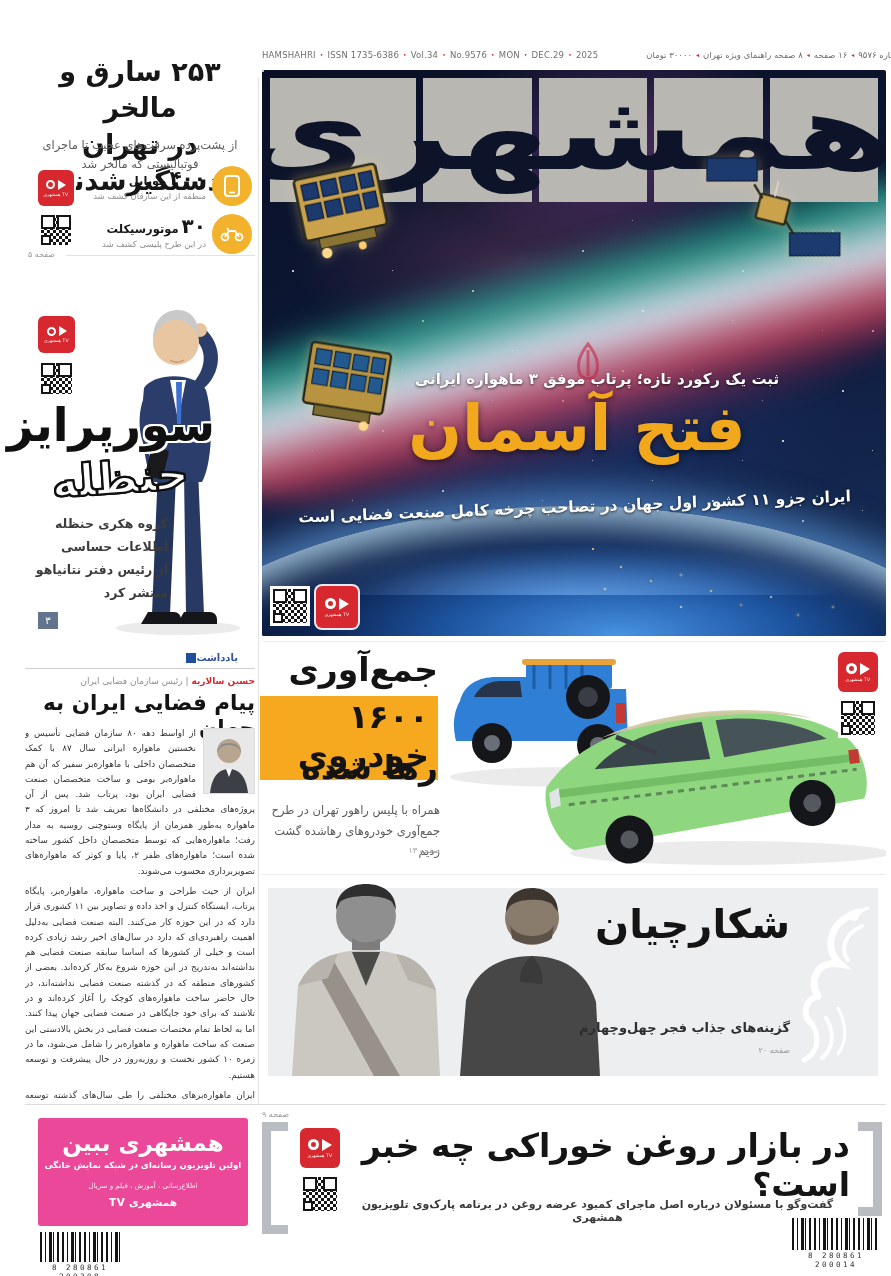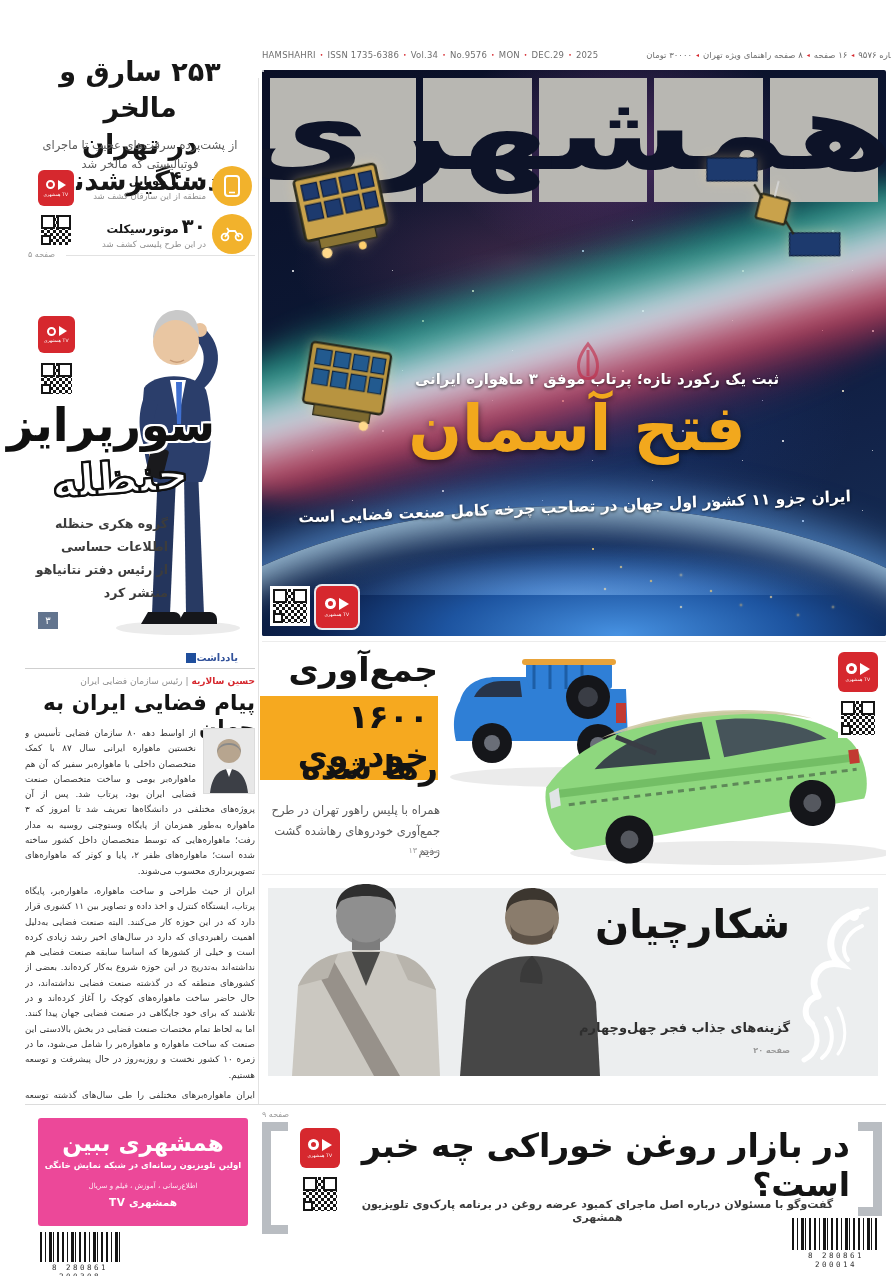--- a/index.html
+++ b/index.html
@@ -124,21 +124,21 @@
   .cars-h3 { left:268px; top:748px; width:170px; font-size:33px; }
   .cars-deck { left:262px; top:800px; width:178px; direction:rtl; text-align:right; font-size:11.5px; color:#5b5b5b; line-height:1.8; }
   .cars-pageref { left:262px; top:846px; width:178px; text-align:right; }
 
   
   .sim-panel { left:268px; top:888px; width:610px; height:188px; background:#eceeef; }
   .sim-h { direction:rtl; text-align:right; font-weight:bold; color:#141414; font-size:40px; line-height:1.2; }
   .sim-h1 { left:575px; top:900px; width:215px; }
   .sim-h2 { left:575px; top:952px; width:215px; }
   .sim-deck { left:560px; top:1020px; width:230px; direction:rtl; text-align:right; font-size:13px; font-weight:bold; color:#2e2e2e; }
-  .sim-pageref { left:560px; top:1046px; width:230px; text-align:right;font-weight:bold; }
+  .sim-pageref { left:560px; top:1046px; width:230px; text-align:right; }
 
   
   .adbox { left:38px; top:1118px; width:210px; height:108px; background:#ec4899; border-radius:3px; color:#fff; direction:rtl; text-align:center; padding-top:12px; }
   .ad-title { font-size:23px; font-weight:bold; }
   .ad-sub { font-size:8.5px; font-weight:bold; margin-top:4px; }
   .ad-items { font-size:7px; opacity:.9; margin-top:12px; }
   .ad-brand { font-size:10.5px; font-weight:bold; margin-top:6px; letter-spacing:.5px; }
   .brk { border-color:#b9bdc2; border-style:solid; }
   .brk-l { left:262px; top:1122px; width:26px; height:112px; border-width:9px 0 9px 9px; }
   .brk-r { left:858px; top:1122px; width:24px; height:94px; border-width:9px 9px 9px 0; }

